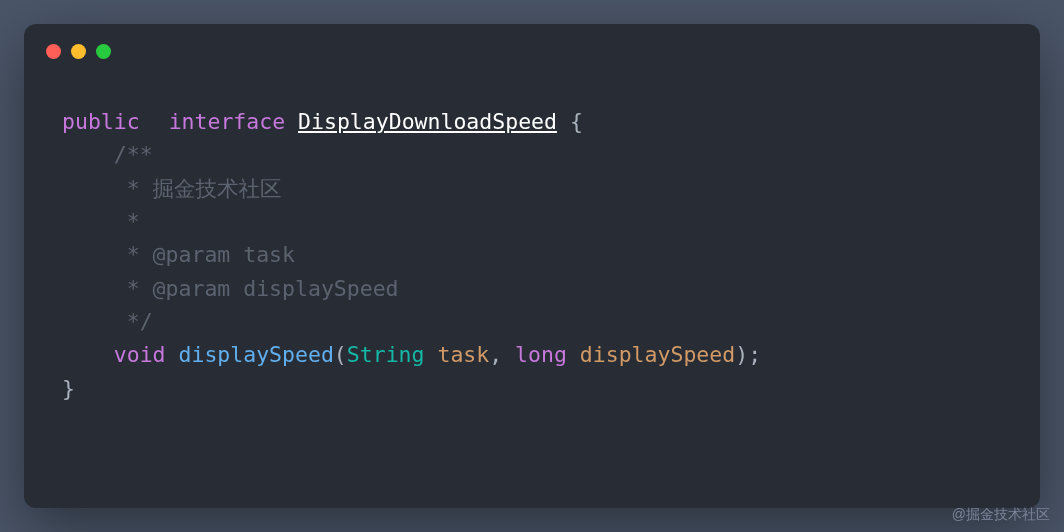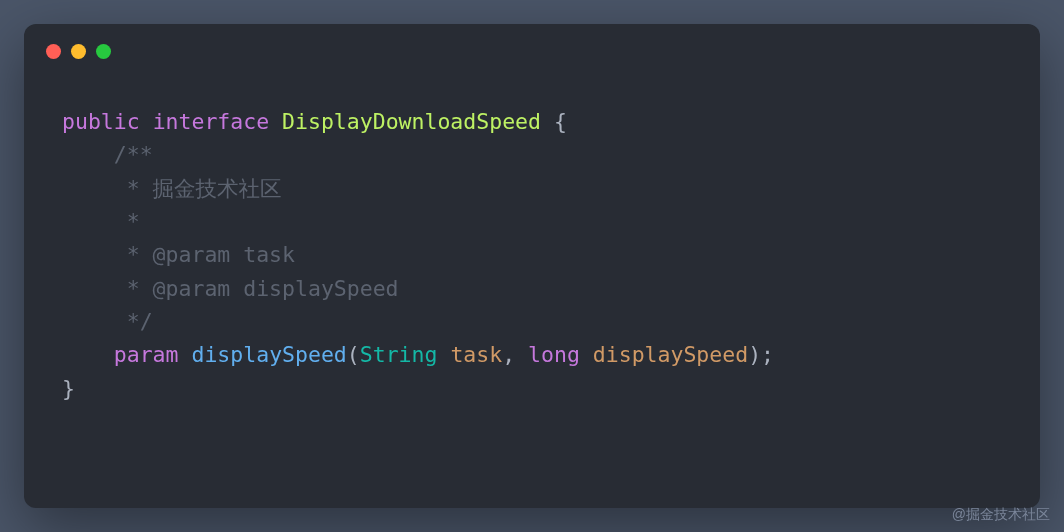--- a/index.html
+++ b/index.html
@@ -41,24 +41,24 @@
     .light.yellow { background: #ffbd2e; }
     .light.green { background: #27c93f; }
     .code {
       padding: 28px 38px;
       font-size: 21.5px;
       line-height: 1.55;
       white-space: pre;
       color: #abb2bf;
     }
     .kw-public { color: #c678dd; }
-    .kw-interface { color: #c678dd; }
+    .kw-interface { color: #c678dd; margin-left: 16px; }
     .kw-void { color: #c678dd; }
     .kw-long { color: #c678dd; }
-    .type { color: #bef264; }
+    .type { color: #ffffff; text-decoration: underline; }
     .type-str { color: #14b8a6; }
     .method { color: #61afef; }
     .param-orange { color: #d19a66; }
     .comment { color: #5c6370; }
     .brace { color: #abb2bf; }
     .punct { color: #abb2bf; }
     .watermark {
       position: absolute;
       bottom: 8px;
       right: 14px;
@@ -76,17 +76,17 @@
     <div class="light yellow"></div>
     <div class="light green"></div>
   </div>
   <div class="code"><span class="kw-public">public</span> <span class="kw-interface">interface</span> <span class="type">DisplayDownloadSpeed</span><span class="brace"> {</span>
 <span class="comment">    /**</span>
 <span class="comment">     * 掘金技术社区</span>
 <span class="comment">     *</span>
 <span class="comment">     * @param task</span>
 <span class="comment">     * @param displaySpeed</span>
 <span class="comment">     */</span>
-<span>    </span><span class="kw-void">param</span> <span class="method">displaySpeed</span><span class="punct">(</span><span class="type-str">String</span> <span class="param-orange">task</span><span class="punct">, </span><span class="kw-long">long</span> <span class="param-orange">displaySpeed</span><span class="punct">);</span>
+<span>    </span><span class="kw-void">void</span> <span class="method">displaySpeed</span><span class="punct">(</span><span class="type-str">String</span> <span class="param-orange">task</span><span class="punct">, </span><span class="kw-long">long</span> <span class="param-orange">displaySpeed</span><span class="punct">);</span>
 <span class="brace">}</span></div>
 </div>
 
 <div class="watermark">@掘金技术社区</div>
 
 </body></html>

